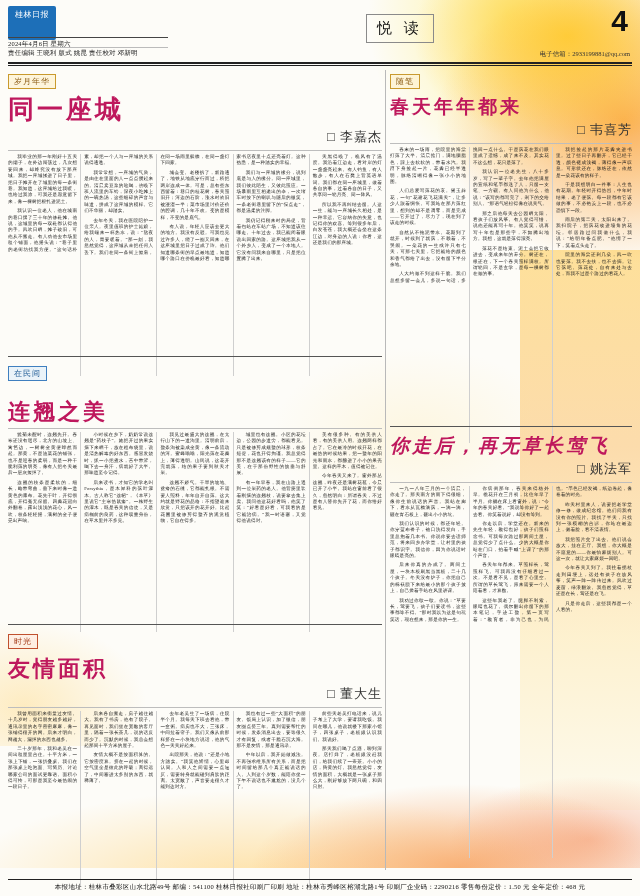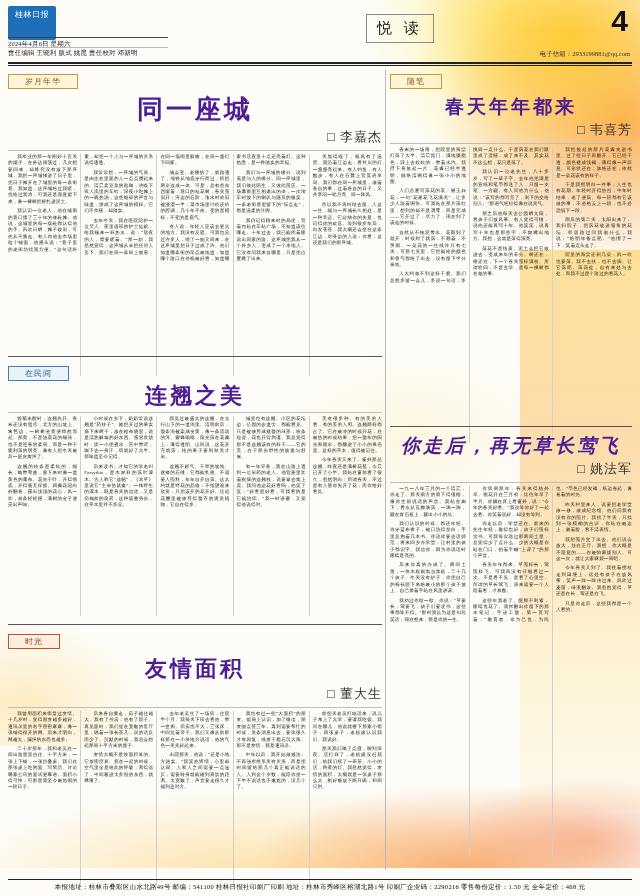--- a/index.html
+++ b/index.html
@@ -81,26 +81,26 @@
   .col-left{position:absolute;left:0;top:0;width:374px;bottom:0;}
   .col-right{position:absolute;left:382px;top:0;right:0;bottom:0;}
 
   .vrule{position:absolute;top:0;bottom:0;width:0;border-left:1px solid #b9b9b9;}
 
   
   .art{position:absolute;}
   .kicker{
     display:inline-block;border:1px solid #c99a2e;color:#8a5a12;
     background:rgba(255,240,200,.6);
-    font-size:8px;padding:1px 16px;letter-spacing:1px;margin-bottom:2px;
+    font-size:8px;padding:1px 5px;letter-spacing:1px;margin-bottom:2px;
   }
   .kicker.blue{border-color:#3f7fbf;color:#1f5c96;background:rgba(222,236,250,.6);}
   .kicker.red{border-color:#c0502e;color:#a33a18;background:rgba(255,232,222,.6);}
   .headline{
-    text-align:center;font-weight:bold;color:#4c1d95;letter-spacing:3px;
+    text-align:left;font-weight:bold;color:#be185d;letter-spacing:3px;
     font-family:"Liberation Serif",serif;
   }
   .h-xl{font-size:26px;line-height:30px;}
   .h-lg{font-size:22px;line-height:26px;}
   .h-md{font-size:19px;line-height:23px;}
   .byline{text-align:right;font-size:13px;color:#333;margin:3px 0 4px 0;letter-spacing:1px;}
   .hr-thin{border-top:1px solid #bdbdbd;margin:3px 0;}
   .body-text{
     font-size:4.6px;line-height:6.4px;text-align:justify;color:#1b1b1b;
     letter-spacing:.2px;
@@ -164,21 +164,21 @@
         <p>我仍记得刚来时的局促，背着包站在车站广场，不知道该往哪走。十年过去，我已能闭着眼说出回家的路。这座城把我从一个外乡人，变成了一个本地人。它没有问我来自哪里，只是把位置腾了出来。</p>
         <p>天黑得晚了，晚风有了温度。我沿着江边走，看对岸的灯一盏盏亮起来。有人钓鱼，有人散步，有人在石凳上背英语单词。我们都在同一座城里，做着各自的事，过着各自的日子，又共享同一轮月亮、同一阵风。</p>
         <p>所以我不再纠结去留。人这一生，能与一座城长久相处，是一种幸运。它容纳你的失意，也记得你的欢喜。等到很多年后，白发苍苍，我大概还会坐在这条江边，对身边的人说：你看，这还是我们的那座城。</p>
       </div>
     </div>
 
     <div style="position:absolute;left:0;top:286px;width:374px;border-top:1px solid #555;"></div>
 
     <div class="art" style="left:0;top:292px;width:374px;height:258px;">
       <span class="kicker blue">在民间</span>
-      <div class="headline h-lg" style="margin-top:0;">连翘之美</div>
+      <div class="headline h-lg" style="margin-top:16px;">连翘之美</div>
       <div class="hr-thin"></div>
       <div class="body-text colrule" style="column-count:5;column-gap:7px;height:200px;">
         <p>雏菊未醒时，连翘先开。春寒还没有退尽，北方的山坡上、篱笆边，一树树金黄便哗然而起。那黄，不是油菜花的铺张，也不是迎春的柔弱，而是一种干脆利落的明亮，像有人把冬天最后一层灰擦掉了。</p>
         <p>连翘的枝条是柔软的，细长，略带弯曲，垂下来时像一道黄色的瀑布。花先于叶，开得彻底，开得毫无保留。四瓣花冠向外翻卷，露出浅浅的花心，风一吹，枝条轻轻摇，满树的金子便晃出声响。</p>
         <p>小时候在乡下，奶奶常说连翘是“药枝子”。她把开过的果实摘下来晒干，放在粗布袋里，说是清热解毒的好东西。感冒发烧时，抓一小把煮水，苦中带涩，喝下去一身汗，病就好了大半。那味道至今记得。</p>
         <p>后来读书，才知它的学名叫 Forsythia，是木犀科的落叶灌木。古人称它“连轺”，《本草》里说它“主寒热鼠瘘”。一株野生的灌木，既是春天的信使，又是病榻前的良药，这种双重身份，在草木里并不多见。</p>
         <p>我见过最盛大的连翘，在太行山下的一道沟里。清明前后，整条沟被染成金黄，像一条流动的河。蜜蜂嗡嗡，阳光落在花瓣上，薄得透明。山民说，这花开完就落，结的果子要到秋天才采。</p>
         <p>连翘不娇气。干旱的坡地、贫瘠的石缝，它都能扎根。不需要人照料，年年自开自落。这大约就是野花的品格：不指望谁来欣赏，只把该开的花开好。比起花圃里被修剪得整齐的观赏植物，它自在得多。</p>
         <p>城里也有连翘。小区的花坛边，公园的步道旁，都能看见。只是被修剪成规整的球形，枝条短促，花也开得拘谨。我总觉得那不是连翘该有的样子——它的美，在于那份野性的披垂与舒展。</p>
         <p>有一年早春，我在山路上遇到一位采药的老人。他背篓里装着刚摘的连翘枝，说要拿去集上卖。我问他这花好看吗，他笑了笑：“好看是好看，可我看的是它能治病。”我一时语塞，又觉得他说得对。</p>

